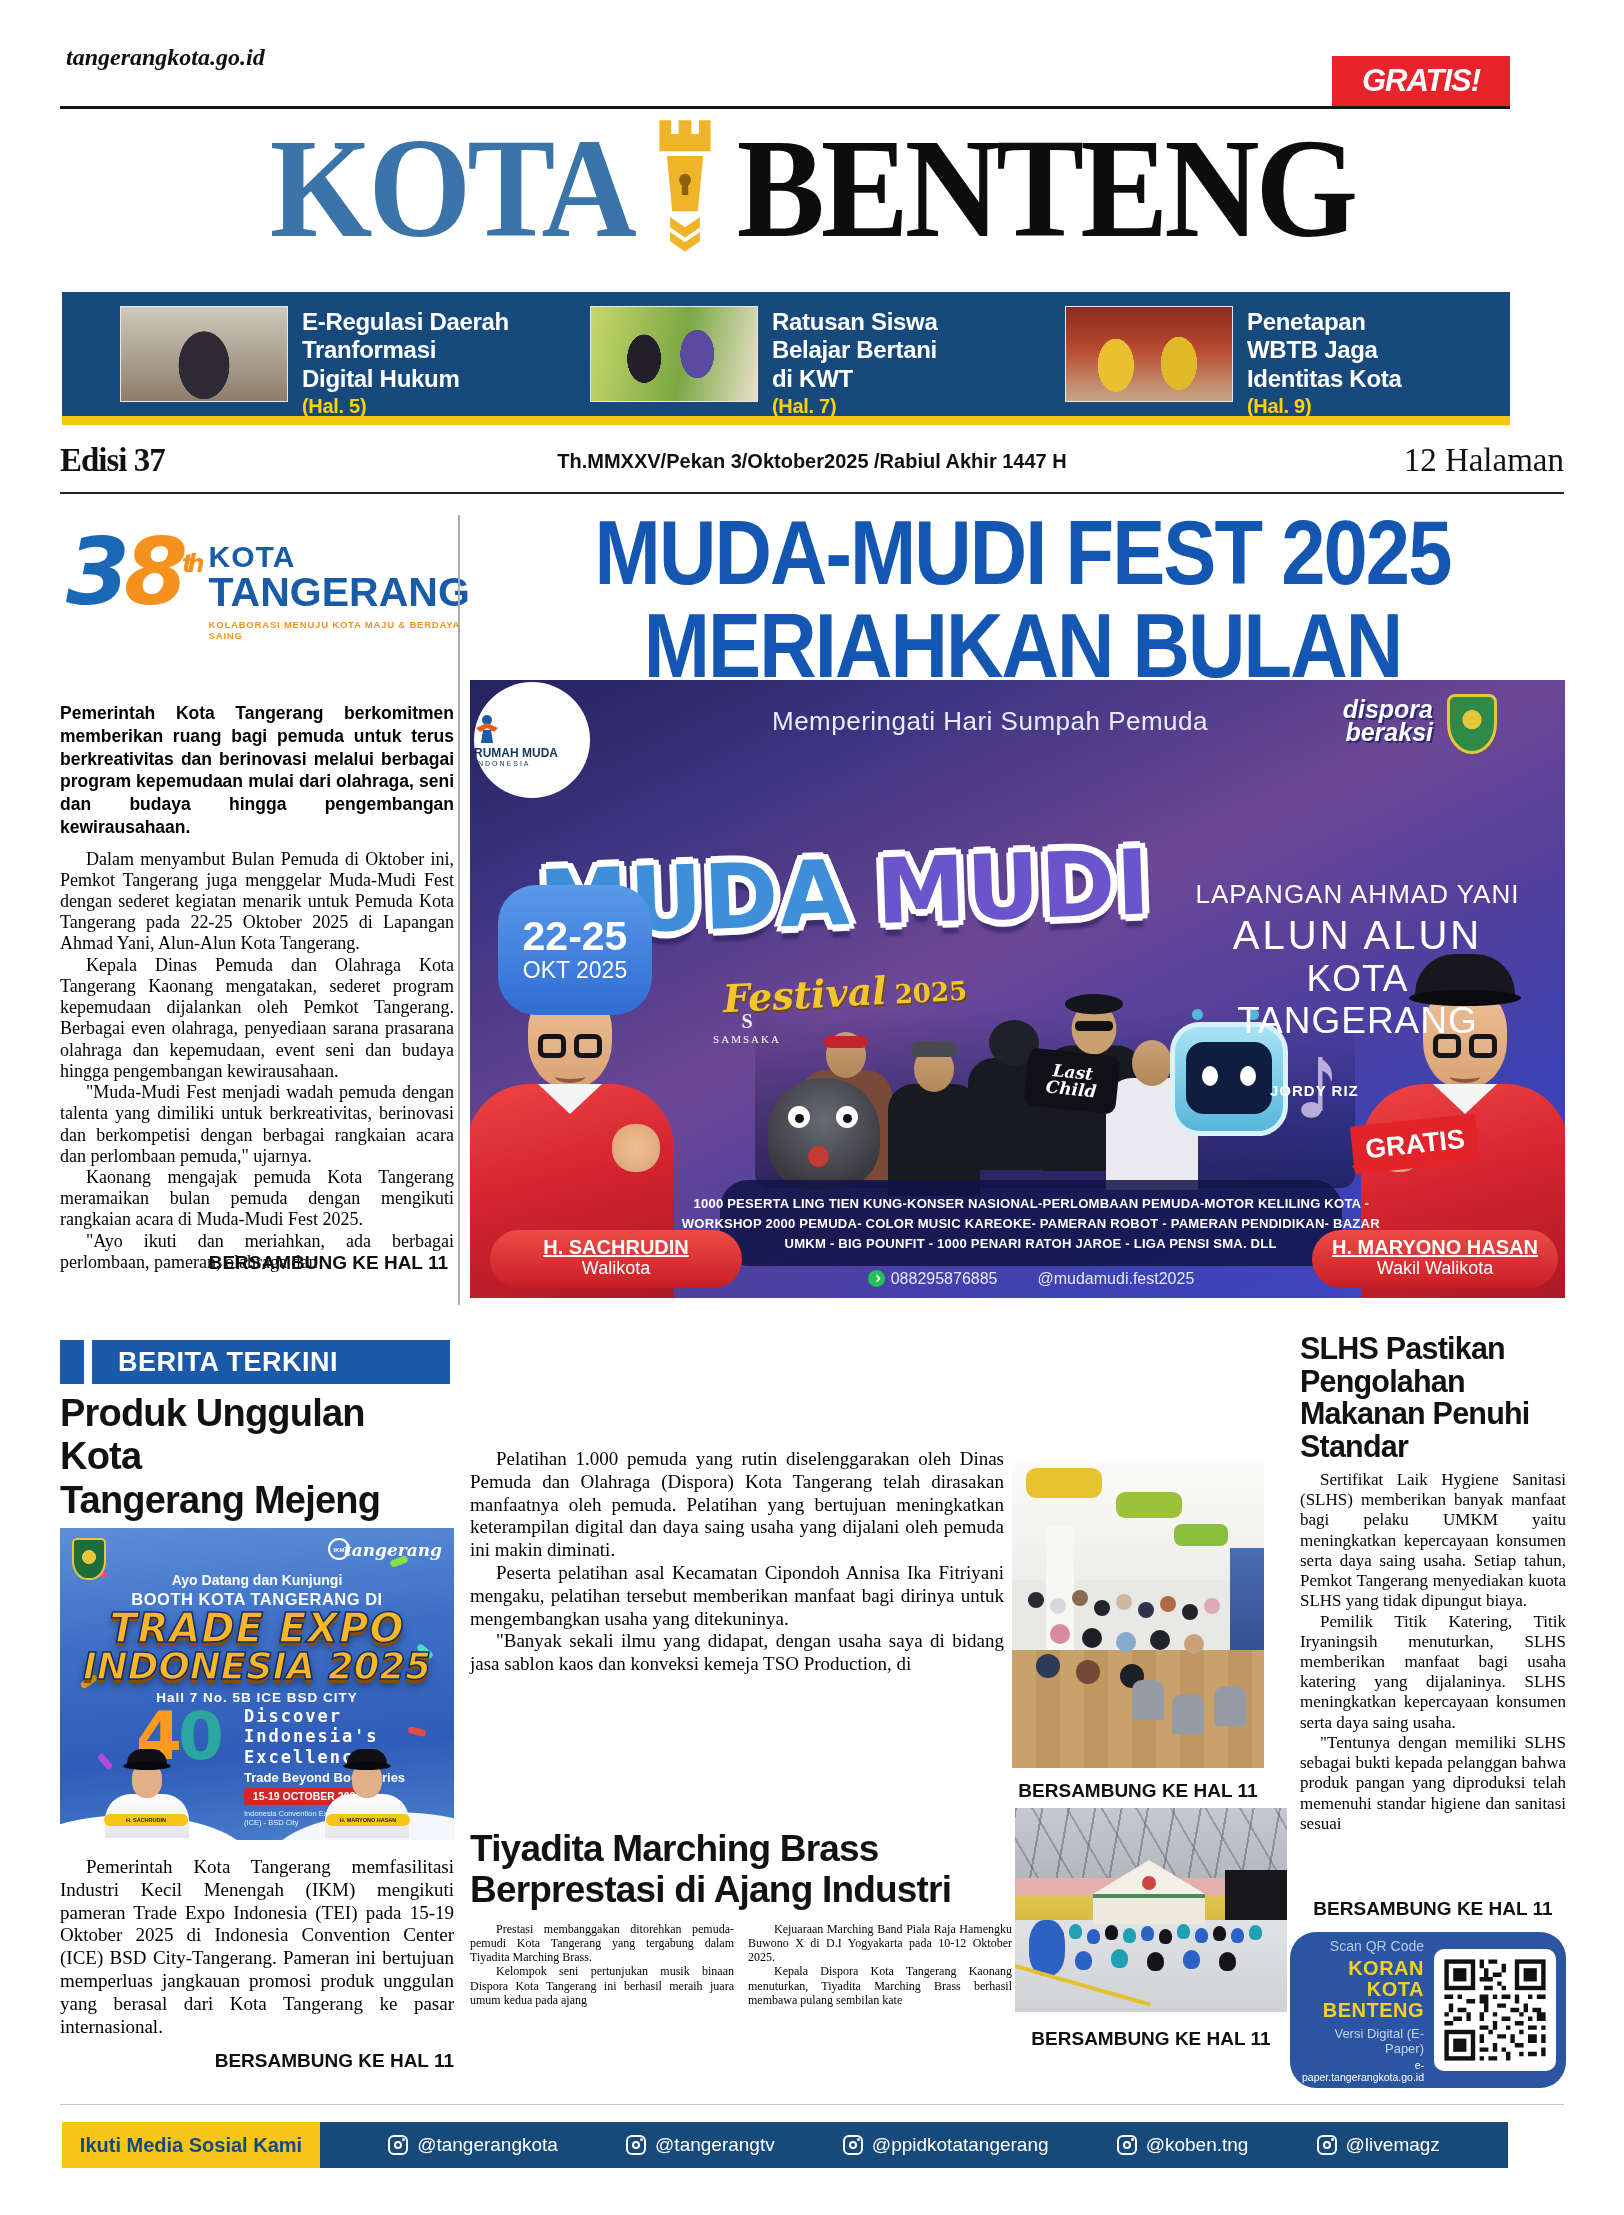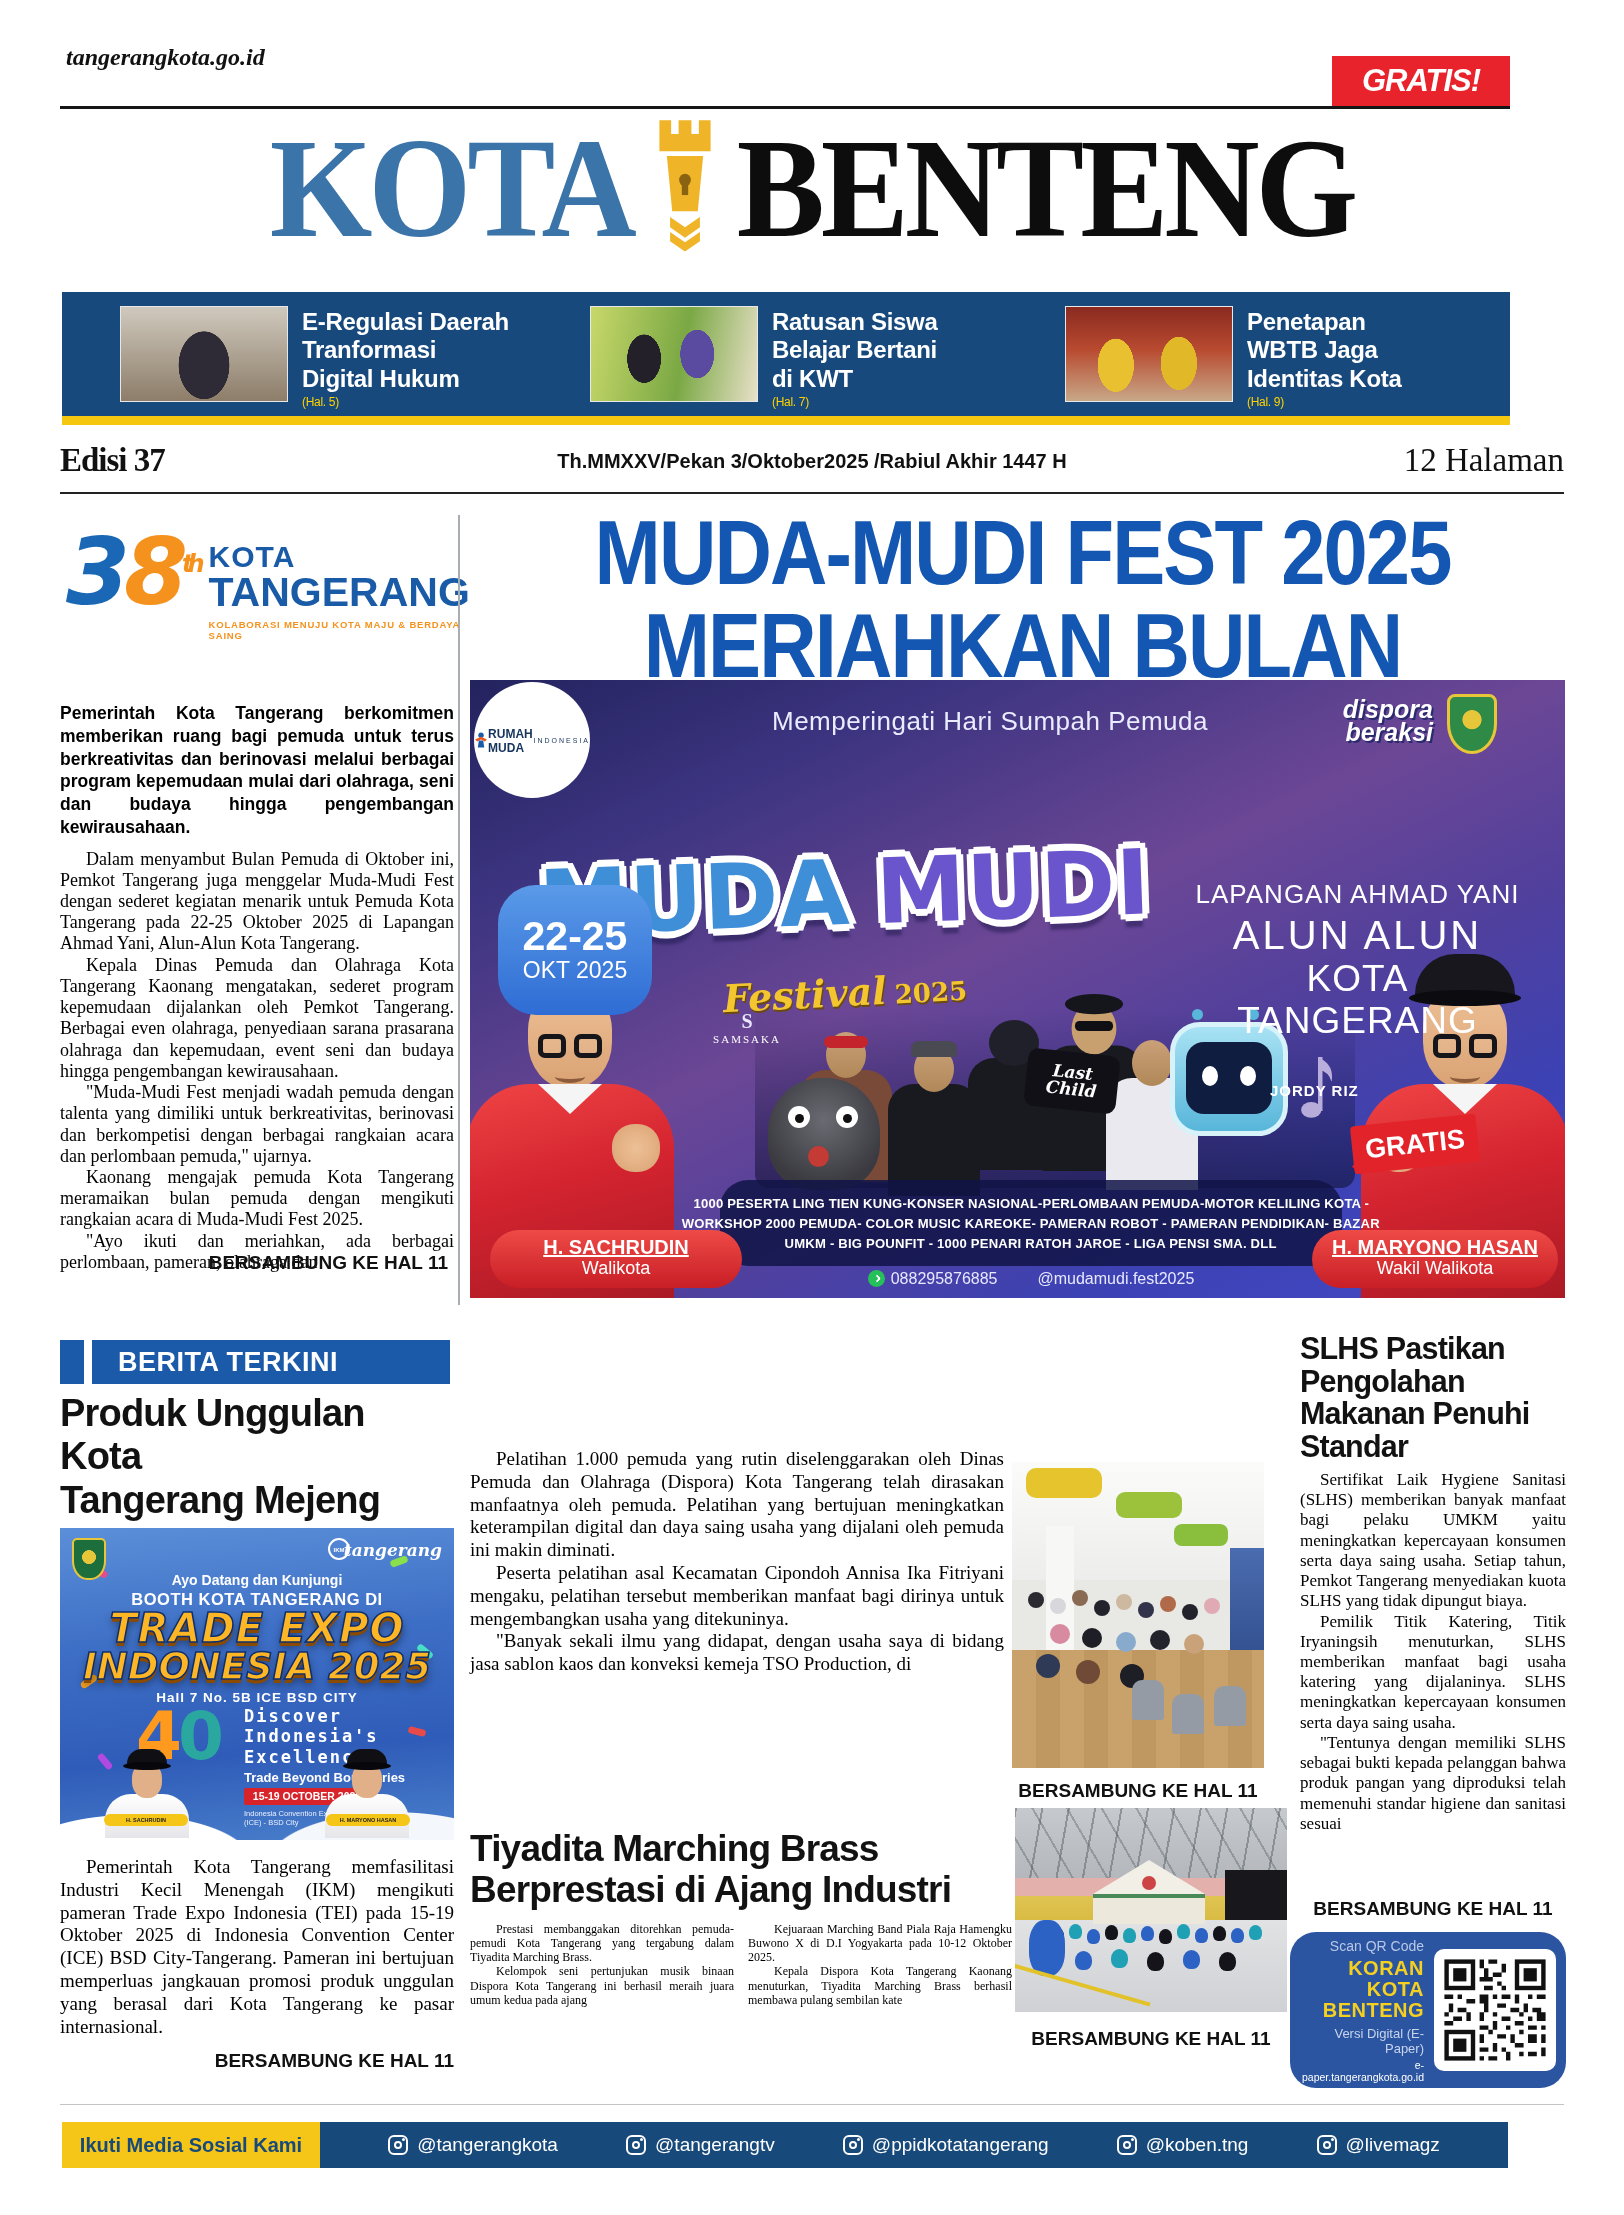--- a/index.html
+++ b/index.html
@@ -18,21 +18,21 @@
   
   .masthead{left:0;top:108px;width:100%;height:160px;display:flex;align-items:center;justify-content:center;gap:20px;transform:scaleY(1.08)}
   .mh{font-family:"Liberation Serif",serif;font-weight:700;font-size:132px;line-height:1;letter-spacing:-4px}
   .mh.kota{color:#3b74a9}
   .mh.benteng{color:#0d0d0d}
 
   
   .strip{left:62px;top:292px;width:1448px;height:124px;background:#17497c}
   .tz-photo{position:absolute;top:14px;width:168px;height:96px;border:1px solid #e8e8e8}
   .tz-text{position:absolute;top:16px;color:#fff;font-weight:700;font-size:24px;line-height:1.18;letter-spacing:-.3px}
-  .tz-page{color:#ffd200;font-weight:400;font-size:12px;display:block;margin-top:2px}
+  .tz-page{color:#ffd200;font-weight:700;font-size:20px;display:block;margin-top:2px}
   .ph1{background:radial-gradient(ellipse 42px 56px at 50% 62%,#2e2a36 60%,transparent 61%),linear-gradient(#cfc9bd,#8d7d69)}
   .ph2{background:radial-gradient(ellipse 28px 40px at 32% 55%,#23202a 60%,transparent 61%),radial-gradient(ellipse 28px 40px at 64% 50%,#5a4aa0 60%,transparent 61%),linear-gradient(100deg,#c8d86a,#7aa844 55%,#e8e0c8)}
   .ph3{background:radial-gradient(ellipse 30px 44px at 30% 62%,#e8c030 60%,transparent 61%),radial-gradient(ellipse 30px 44px at 68% 60%,#e0b828 60%,transparent 61%),linear-gradient(#8a2a20,#b84a30 45%,#c8a888)}
   .ybar{left:62px;top:416px;width:1448px;height:9px;background:#f5c70f}
 
   
   .ed-num{left:60px;top:442px;font:600 33px "Liberation Serif",serif;letter-spacing:-1px;color:#111}
   .ed-date{left:0;top:450px;width:100%;text-align:center;font:700 20px "Liberation Sans",sans-serif;color:#111}
   .ed-pages{right:60px;top:442px;font:400 33px "Liberation Serif",serif;color:#111}
   .ed-rule{left:60px;top:492px;width:1504px;height:2px;background:#222}
@@ -56,21 +56,21 @@
   .lead-col{left:60px;top:702px;width:394px}
   .lead-col .intro{font:700 17.5px/1.3 "Liberation Sans",sans-serif;text-align:justify;margin-bottom:10px}
   .art p{font:400 18px/1.18 "Liberation Serif",serif;text-align:justify;text-indent:26px;margin:0}
   .cont{font:700 19px "Liberation Sans",sans-serif;color:#111}
   .lead-col .cont{text-align:right;margin-top:-21px;padding-right:6px}
 
   
   .poster{left:470px;top:680px;width:1095px;height:618px;overflow:hidden;
           background:linear-gradient(155deg,#23235e 0%,#3c3480 20%,#6c4796 45%,#52409c 62%,#3c42b4 80%,#4549c8 100%)}
   .p-circle{position:absolute;left:4px;top:2px;width:116px;height:116px;background:#fff;border-radius:50%;
-            display:flex;flex-direction:row;align-items:center;justify-content:center;z-index:5}
+            display:flex;flex-direction:column;align-items:flex-start;justify-content:center;z-index:5}
   .p-org1{font:700 12px "Liberation Sans";color:#16345c;margin-top:2px}
   .p-org2{font:400 7px "Liberation Sans";color:#16345c;letter-spacing:2px}
   .p-occasion{position:absolute;left:240px;top:26px;width:560px;text-align:center;color:#e9ecff;font:400 26px "Liberation Sans";letter-spacing:.5px;z-index:5}
   .p-dispora{position:absolute;right:132px;top:18px;color:#fff;font:italic 800 25px/0.92 "Liberation Sans";text-align:right;text-shadow:2px 2px 0 #2a2a6e;z-index:5}
   .p-crest{position:absolute;right:68px;top:14px;width:50px;height:60px;background:radial-gradient(circle at 50% 42%,#e8c63a 24%,#2e8a46 26%);border:3px solid #e8c63a;border-radius:8px 8px 50% 50%;z-index:5}
   .p-datebox{position:absolute;left:28px;top:205px;width:154px;height:130px;border-radius:38px;
              background:linear-gradient(#5a9ae8,#2f6cd4);display:flex;flex-direction:column;align-items:center;justify-content:center;color:#fff;z-index:5}
   .p-d1{font:700 41px/1 "Liberation Sans"} .p-d2{font:400 23px/1.2 "Liberation Sans"}
   .p-title{position:absolute;left:55px;top:168px;width:640px;text-align:center;transform:rotate(-2deg);z-index:4;
            font:700 90px/1 "DejaVu Sans",sans-serif;letter-spacing:1px;

